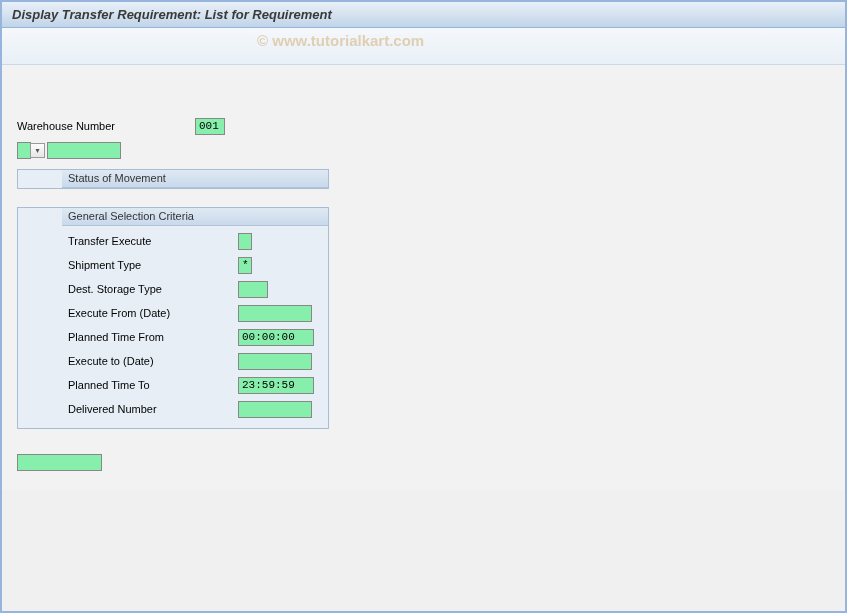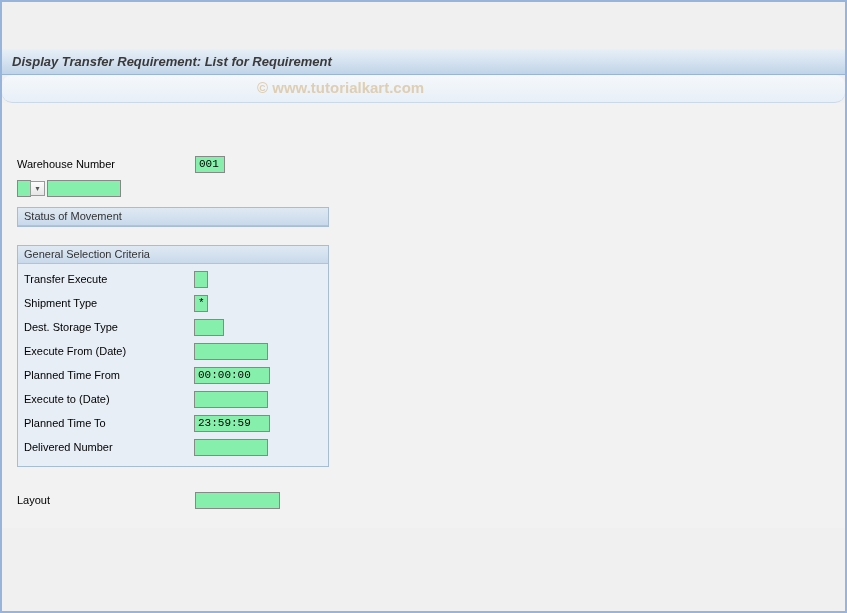--- a/index.html
+++ b/index.html
@@ -10,34 +10,32 @@
       width: 847px;
       height: 613px;
       position: relative;
       border: 2px solid #97b5dc;
     }
     .title-bar {
       background: linear-gradient(to bottom, #e8f0f8 0%, #d5e2f0 50%, #c0d4e8 100%);
       border-bottom: 1px solid #97b5dc;
       padding: 5px 10px;
       height: 26px;
-      margin-top: 47px;
     }
     .title-bar h1 {
       font-size: 13px;
       font-weight: bold;
       font-style: italic;
       color: #3a3a3a;
     }
     .toolbar-strip {
       background: linear-gradient(to bottom, #f5f8fb 0%, #e8eff7 100%);
-      height: 28px;
+      height: 37px;
       border-bottom: 1px solid #c9d9ea;
       position: relative;
-      border-radius: 10px;
     }
     .watermark {
       position: absolute;
       left: 255px;
       top: 4px;
       font-size: 15px;
       font-weight: bold;
       color: rgba(210, 175, 120, 0.55);
     }
     .content {
@@ -69,20 +67,21 @@
     .w14 { width: 14px; }
     .w74 { width: 74px; }
     .w58 { width: 76px; }
     .w85 { width: 85px; }
 
     .group-box {
       border: 1px solid #a7bdd6;
       background: #e7eef6;
       margin-bottom: 18px;
       width: 312px;
+      padding-left: 44px;
     }
     .group-header {
       background: linear-gradient(to bottom, #dfe9f3 0%, #c9d9eb 100%);
       border-bottom: 1px solid #b0c3db;
       padding: 2px 6px;
       font-size: 11px;
       color: #333;
       height: 18px;
     }
     .group-body {
@@ -178,17 +177,16 @@
         <input type="text" class="w58" value="23:59:59" style="">
       </div>
       <div class="field-row">
         <span class="label">Delivered Number</span>
         <input type="text" class="w74" value="" style="">
       </div>
     </div>
   </div>
 
   <div class="layout-section field-row">
-    <span class="label">Layout</span>
     <input type="text" class="w85" value="" style="">
   </div>
 
 </div>
 
 </body></html>

